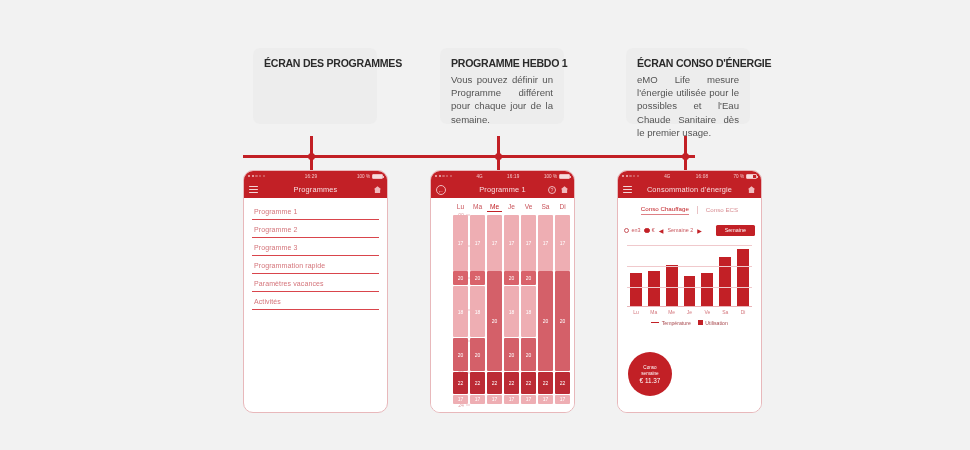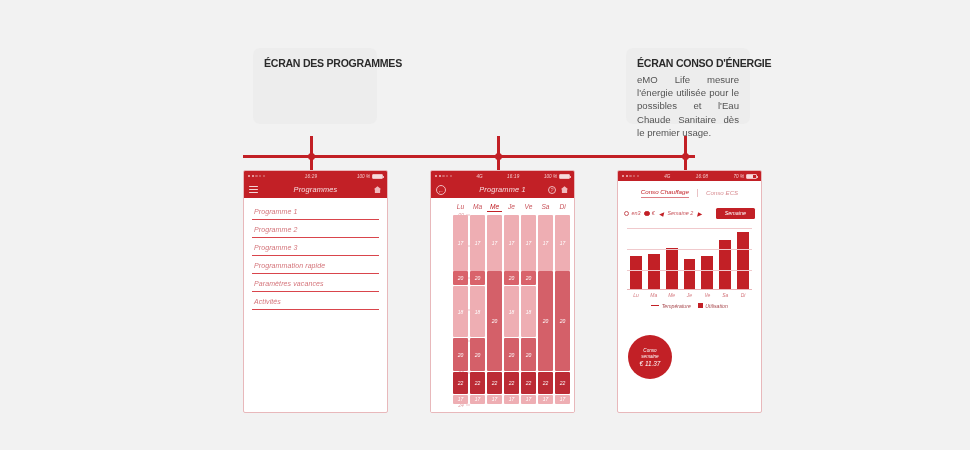--- a/index.html
+++ b/index.html
@@ -52,23 +52,22 @@
     border-radius: 50%;
     background: #c22026;
   }
 
   
   .phone {
     position: absolute;
     width: 145px;
     background: #ffffff;
     border: 1px solid #e8b8bb;
-    border-radius: 2px;
+    border-radius: 10px;
     overflow: hidden;
-    font-style: italic;
   }
   .statusbar {
     height: 10px;
     background: #c22026;
     display: flex;
     align-items: center;
     justify-content: space-between;
     padding: 0 4px;
     color: #f3c9cb;
     font-size: 4.6px;
@@ -214,20 +213,24 @@
 </style>
 </head>
 <body>
 
 <div id="root">
 
   <div class="callout" style="left:253px; top:48px; width:124px; height:76px;">
     <div class="callout-title">ÉCRAN DES PROGRAMMES</div>
   </div>
 
+  <div class="callout" style="left:440px; top:48px; width:124px; height:76px;">
+    <div class="callout-title">PROGRAMME HEBDO 1</div>
+    <div class="callout-body">Vous pouvez définir un Programme différent pour chaque jour de la semaine.</div>
+  </div>
 
   <div class="callout" style="left:626px; top:48px; width:124px; height:76px;">
     <div class="callout-title">ÉCRAN CONSO D'ÉNERGIE</div>
     <div class="callout-body">eMO Life mesure l'énergie utilisée pour le possibles et l'Eau Chaude Sanitaire dès le premier usage.</div>
   </div>
 
   <div class="timeline-line" style="left:243px; top:155px; width:452px;"></div>
   <div class="timeline-tick" style="left:310px; top:136px; height:38px;"></div>
   <div class="timeline-dot" style="left:308px; top:153px;"></div>
   <div class="timeline-tick" style="left:497px; top:136px; height:38px;"></div>
@@ -395,20 +398,33 @@
       </span>
       <span>4G</span>
       <span class="sb-mid">16:08</span>
       <span class="sb-right">
         <span>70 %</span>
         <span class="batt">
             <i style="width:70%"></i>
           </span>
       </span>
     </div>
+    <div class="navbar">
+      <div class="hamburger">
+        <span></span>
+          <span></span>
+          <span></span>
+      </div>
+      <div class="nav-title">Consommation d'énergie</div>
+      <div class="nav-right">
+        <svg class="home-icon" viewBox="0 0 24 24">
+          <path d="M12 3 L22 11 H19 V21 H5 V11 H2 Z" fill="#f0babd"></path>
+        </svg>
+      </div>
+    </div>
     <div class="screen" style="position:relative;height:216px;">
       <div class="en-tabs">
         <div class="en-tab active">Conso Chauffage</div>
         <div class="en-divider"></div>
         <div class="en-tab">Conso ECS</div>
       </div>
 
       <div class="en-controls">
         <span class="ctl-group">
           <i class="radio"></i>

